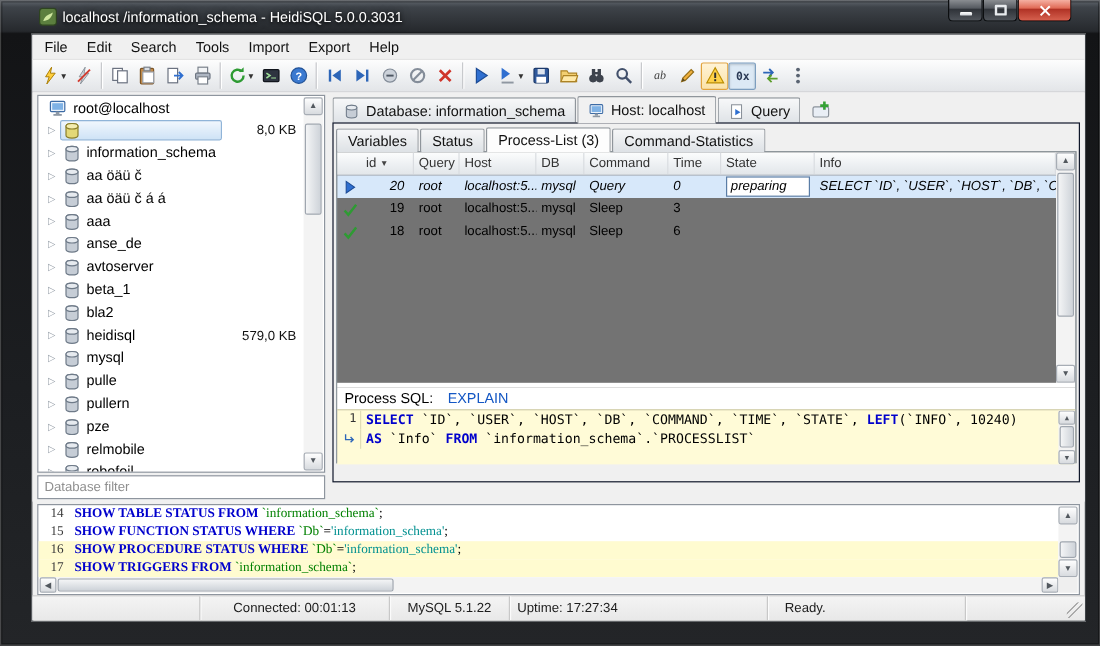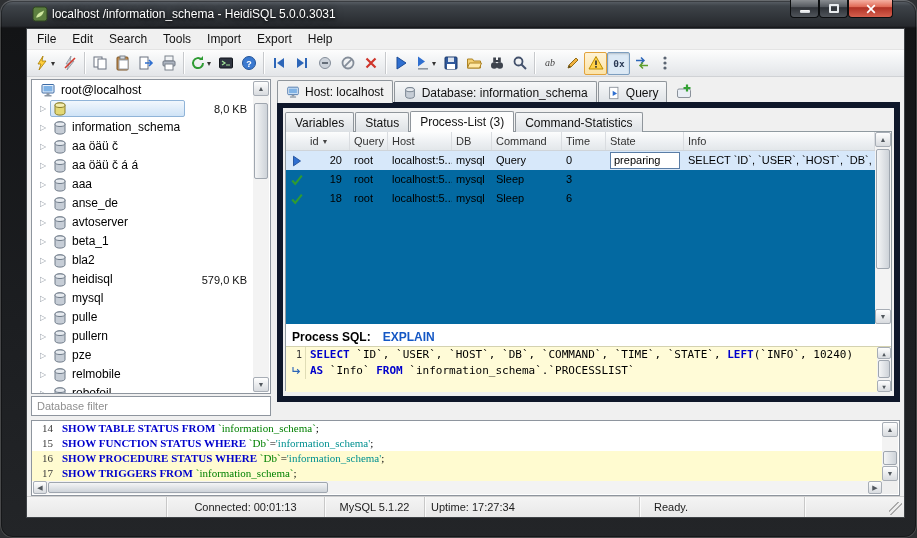--- a/index.html
+++ b/index.html
@@ -1,20 +1,20 @@
 <!DOCTYPE html>
 <html style="--kw: #0000cc; --id: #008000; --str: #009090; --edbg: #fffbd7; --sel: #d7e8fa;"><head>
 <meta charset="utf-8">
 <style>
   * { margin:0; padding:0; box-sizing:border-box; }
   html,body { width:917px; height:538px; overflow:hidden; background:#2e3033;
     font-family:"Liberation Sans", sans-serif; }
   :root { --kw:#0000cc; --id:#008000; --str:#009090; --edbg:#fffbd7; --sel:#d7e8fa; }
 
-  .window { position:absolute; left:0; top:0; width:917px; height:538px; border-radius:13px;
+  .window { position:absolute; left:0; top:0; width:917px; height:538px; border-radius:0;
     background:linear-gradient(180deg,#62686f 0,#3e4349 6px,#26292d 26px,#131416 28px,#1c1e21 60%,#232528 100%);
     box-shadow:inset 0 0 0 1px rgba(255,255,255,.22), inset 0 0 0 2px rgba(0,0,0,.35); }
 
   
   .titlebar { position:absolute; left:0; top:0; right:0; height:28px; }
   .app-icon { position:absolute; left:32px; top:6px; width:16px; height:16px; }
   .title { position:absolute; left:52px; top:7px; color:#fff; font-size:12px; white-space:nowrap;
     text-shadow:0 1px 3px rgba(0,0,0,.95), 0 0 8px rgba(0,0,0,.7); }
   .win-btns { position:absolute; right:24px; top:0; display:flex; }
   .wbtn { width:29px; height:18px; border:1px solid #0c0e10; border-top:none; border-radius:0 0 4px 4px;
@@ -67,50 +67,50 @@
   .vsplit { position:absolute; left:244px; top:2px; width:6px; height:337px; }
 
   .right-panel { position:absolute; left:250px; right:4px; top:2px; height:323px; }
   .main-tabs { position:absolute; left:0; right:0; top:0; height:23px; display:flex; align-items:flex-end; gap:1px; }
   .tab { display:flex; align-items:center; gap:5px; height:22px; padding:0 8px; font-size:12px; color:#111;
     background:linear-gradient(#f7f8f9,#dee2e6); border:1px solid #8f959b; border-bottom:none;
     border-radius:2px 2px 0 0; position:relative; top:1px; white-space:nowrap; }
   .tab.active { height:23px; background:#f1f1f1; z-index:3; }
   .newtab-btn { margin-left:5px; align-self:center; width:22px; height:20px; display:flex; align-items:center; justify-content:center; }
 
-  .page { position:absolute; left:0; right:0; top:23px; bottom:0; border:6px solid #0f172a; background:#f0f0f0; }
+  .page { position:absolute; left:0; right:0; top:23px; bottom:0; border:1px solid #0f172a; background:#f0f0f0; }
   .sub-tabs { position:absolute; left:2px; top:2px; height:21px; display:flex; align-items:flex-end; gap:1px; z-index:2; }
   .sub-tab { height:20px; padding:0 9px; display:flex; align-items:center; font-size:12px; color:#111;
     background:linear-gradient(#f6f7f8,#dde1e5); border:1px solid #8f959b; border-bottom:none;
     border-radius:2px 2px 0 0; position:relative; top:1px; white-space:nowrap; }
   .sub-tab.active { height:21px; background:#fdfdfd; z-index:3; }
 
-  .sub-page { position:absolute; left:2px; right:2px; top:23px; height:260px; background:#0369a1; border:1px solid #909aa0; }
+  .sub-page { position:absolute; left:2px; right:2px; top:23px; height:260px; background:#737373; border:1px solid #909aa0; }
 
   
   .grid { position:absolute; left:0; right:0; top:0; height:192px; }
   .grid-header { position:absolute; left:0; right:16px; top:0; height:19px; display:flex; overflow:hidden;
     background:linear-gradient(#fcfdfd,#eceff2 60%,#e3e7ea); border-bottom:1px solid #cfd4d9; }
   #grid-rows { position:absolute; left:0; right:16px; top:19px; bottom:0; overflow:hidden; }
   .gcell { padding:0 4px; white-space:nowrap; overflow:hidden; font-size:11px; line-height:19px; flex:none;
     display:flex; align-items:center; }
   .gcell.h { border-right:1px solid #d9dce0; color:#333; }
   .c0{width:64px} .c1{width:38px} .c2{width:64px} .c3{width:40px} .c4{width:70px} .c5{width:44px} .c6{width:78px}
   .c7{flex:1 1 auto; min-width:0;}
   .h.c0 { padding-left:24px; }
   .sort { font-size:7px; margin-left:3px; color:#444; }
   .g-row { display:flex; height:19px; }
-  .g-sel { background:var(--sel); }
+  .g-sel { background:var(--sel);font-style:italic; }
   .idnum { flex:1; text-align:right; padding-right:4px; }
   .state-edit { flex:1; height:17px; margin:1px 0; background:#fff; border:1px solid #5a7da6;
     font-size:11px; line-height:15px; padding:0 3px; }
 
   .gsplit { position:absolute; left:0; right:0; top:192px; height:4px; background:#fff; }
   .procrow { position:absolute; left:0; right:0; top:196px; height:18px; display:flex; align-items:center;
-    gap:12px; padding-left:6px; font-size:12px; background:#fff;font-weight:bold; }
+    gap:12px; padding-left:6px; font-size:12px; background:#fff; }
   .explain { color:#1457c4; }
 
   .editor { position:absolute; left:0; right:0; top:214px; height:46px; background:var(--edbg);
     border-top:1px solid #d4d2b0; overflow:hidden; font-family:"DejaVu Sans Mono",monospace; font-size:11px; }
   .code-line { display:flex; height:16px; line-height:16px; white-space:pre; }
   .ed-gut { width:20px; flex:none; display:flex; justify-content:flex-end; align-items:center; padding-right:3px;
     color:#333; border-right:1px solid #e0ddb6; font-size:10px; }
   .code { padding-left:4px; }
   .kw { color:var(--kw); font-weight:bold; }
   .id { color:var(--id); }
@@ -633,39 +633,39 @@
             <div class="sb-btn sb-down">▼</div>
           </div>
         </div>
         <input class="filter-box" placeholder="Database filter" style="">
       </div>
 
       <div class="vsplit"></div>
 
       <div class="right-panel">
         <div class="main-tabs" id="main-tabs">
+            <div class="tab">
+              <span class="ic" style="width:14px;height:14px">
+                <svg viewBox="0 0 16 16">
+                  <path d="M3 4.2c0-1.3 2.2-2.3 5-2.3s5 1 5 2.3v7.6c0 1.3-2.2 2.3-5 2.3s-5-1-5-2.3z" fill="#c6cdd6" stroke="#6e7a88"></path>
+                  <ellipse cx="8" cy="4.2" rx="5" ry="2.3" fill="#e6eaef" stroke="#6e7a88"></ellipse>
+                </svg>
+              </span>
+              <span>Database: information_schema</span>
+            </div>
             <div class="tab active">
               <span class="ic" style="width:14px;height:14px">
                 <svg viewBox="0 0 16 16">
                   <rect x="2" y="2.5" width="12" height="8.5" rx="1" fill="#eaf2fb" stroke="#3c6ba5"></rect>
                   <rect x="3.5" y="4" width="9" height="5.5" fill="#7fb2e5"></rect>
                   <rect x="6.5" y="11" width="3" height="2" fill="#8d98a5"></rect>
                   <rect x="4.5" y="13" width="7" height="1.5" fill="#8d98a5"></rect>
                 </svg>
               </span>
               <span>Host: localhost</span>
-            </div>
-            <div class="tab">
-              <span class="ic" style="width:14px;height:14px">
-                <svg viewBox="0 0 16 16">
-                  <path d="M3 4.2c0-1.3 2.2-2.3 5-2.3s5 1 5 2.3v7.6c0 1.3-2.2 2.3-5 2.3s-5-1-5-2.3z" fill="#c6cdd6" stroke="#6e7a88"></path>
-                  <ellipse cx="8" cy="4.2" rx="5" ry="2.3" fill="#e6eaef" stroke="#6e7a88"></ellipse>
-                </svg>
-              </span>
-              <span>Database: information_schema</span>
             </div>
             <div class="tab">
               <span class="ic" style="width:14px;height:14px">
                 <svg viewBox="0 0 16 16">
                   <rect x="3" y="1.5" width="9.5" height="13" fill="#fff" stroke="#8a919a"></rect>
                   <path d="M6.5 5.5l5 3-5 3z" fill="#2f6fd0"></path>
                 </svg>
               </span>
               <span>Query</span>
             </div>

